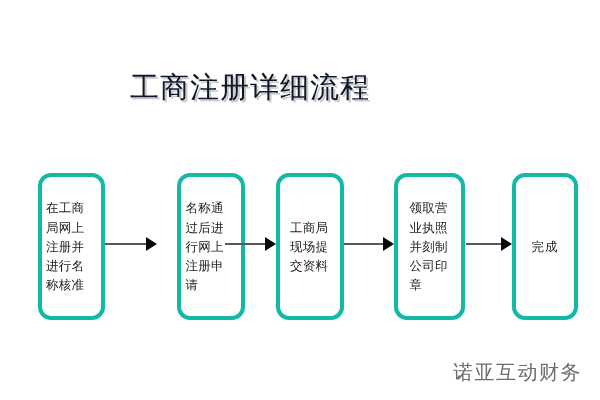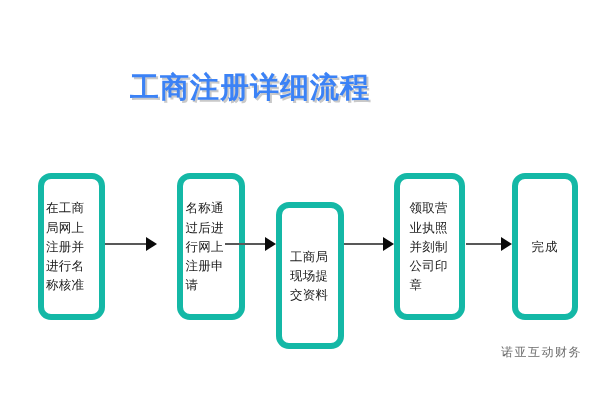--- a/index.html
+++ b/index.html
@@ -21,35 +21,35 @@
   }
 
   
   #title {
     position: absolute;
     left: 0;
     top: 72px;
     width: 500px;
     text-align: center;
     font-size: 29px;
-    font-weight: bold;
+    font-weight: normal;
     letter-spacing: 1px;
-    color: #3b82f6;
+    color: #0f172a;
     text-shadow: 2px 2px 0 #c9c9c9;
     white-space: nowrap;
     line-height: 1.1;
   }
 
   
   .flow-box {
     position: absolute;
     top: 173px;
     height: 147px;
     box-sizing: border-box;
-    border: 6px solid #14b8a6;
+    border: 4px solid #14b8a6;
     border-radius: 13px;
     background: #ffffff;
     display: flex;
     align-items: center;
     justify-content: center;
     overflow: hidden;
   }
   .flow-box .box-label {
     display: block;
     font-size: 12.5px;
@@ -60,21 +60,21 @@
     white-space: pre-wrap;
     word-break: break-all;
   }
   .flow-box.centered .box-label {
     letter-spacing: 1px;
   }
 
   
   #box-1 { left: 38px;  width: 67px; }
   #box-2 { left: 157px; width: 68px; margin-left: 20px; }
-  #box-3 { left: 276px; width: 68px; margin-top: 29px; }
+  #box-3 { left: 276px; width: 68px; }
   #box-4 { left: 394px; width: 71px; }
   #box-5 { left: 512px; width: 66px; }
 
   #box-1 .box-label,
   #box-2 .box-label { width: 51px; }
   #box-3 .box-label { width: 40px; }
   #box-4 .box-label { width: 40px; }
 
   
   .connector {
@@ -108,22 +108,22 @@
   #connector-3 .shaft { width: 39px; }
   #connector-3 .head  { left: 39px; }
   #connector-4 { left: 466px; width: 46px; }
   #connector-4 .shaft { width: 35px; }
   #connector-4 .head  { left: 35px; }
 
   
   #watermark {
     position: absolute;
     right: 18px;
-    top: 344px;
-    font-size: 12px;
+    top: 359px;
+    font-size: 20px;
     letter-spacing: 1.5px;
     color: #6d6d6d;
     white-space: nowrap;
   }
 </style>
 </head>
 <body>
 
 <div id="canvas">
 

